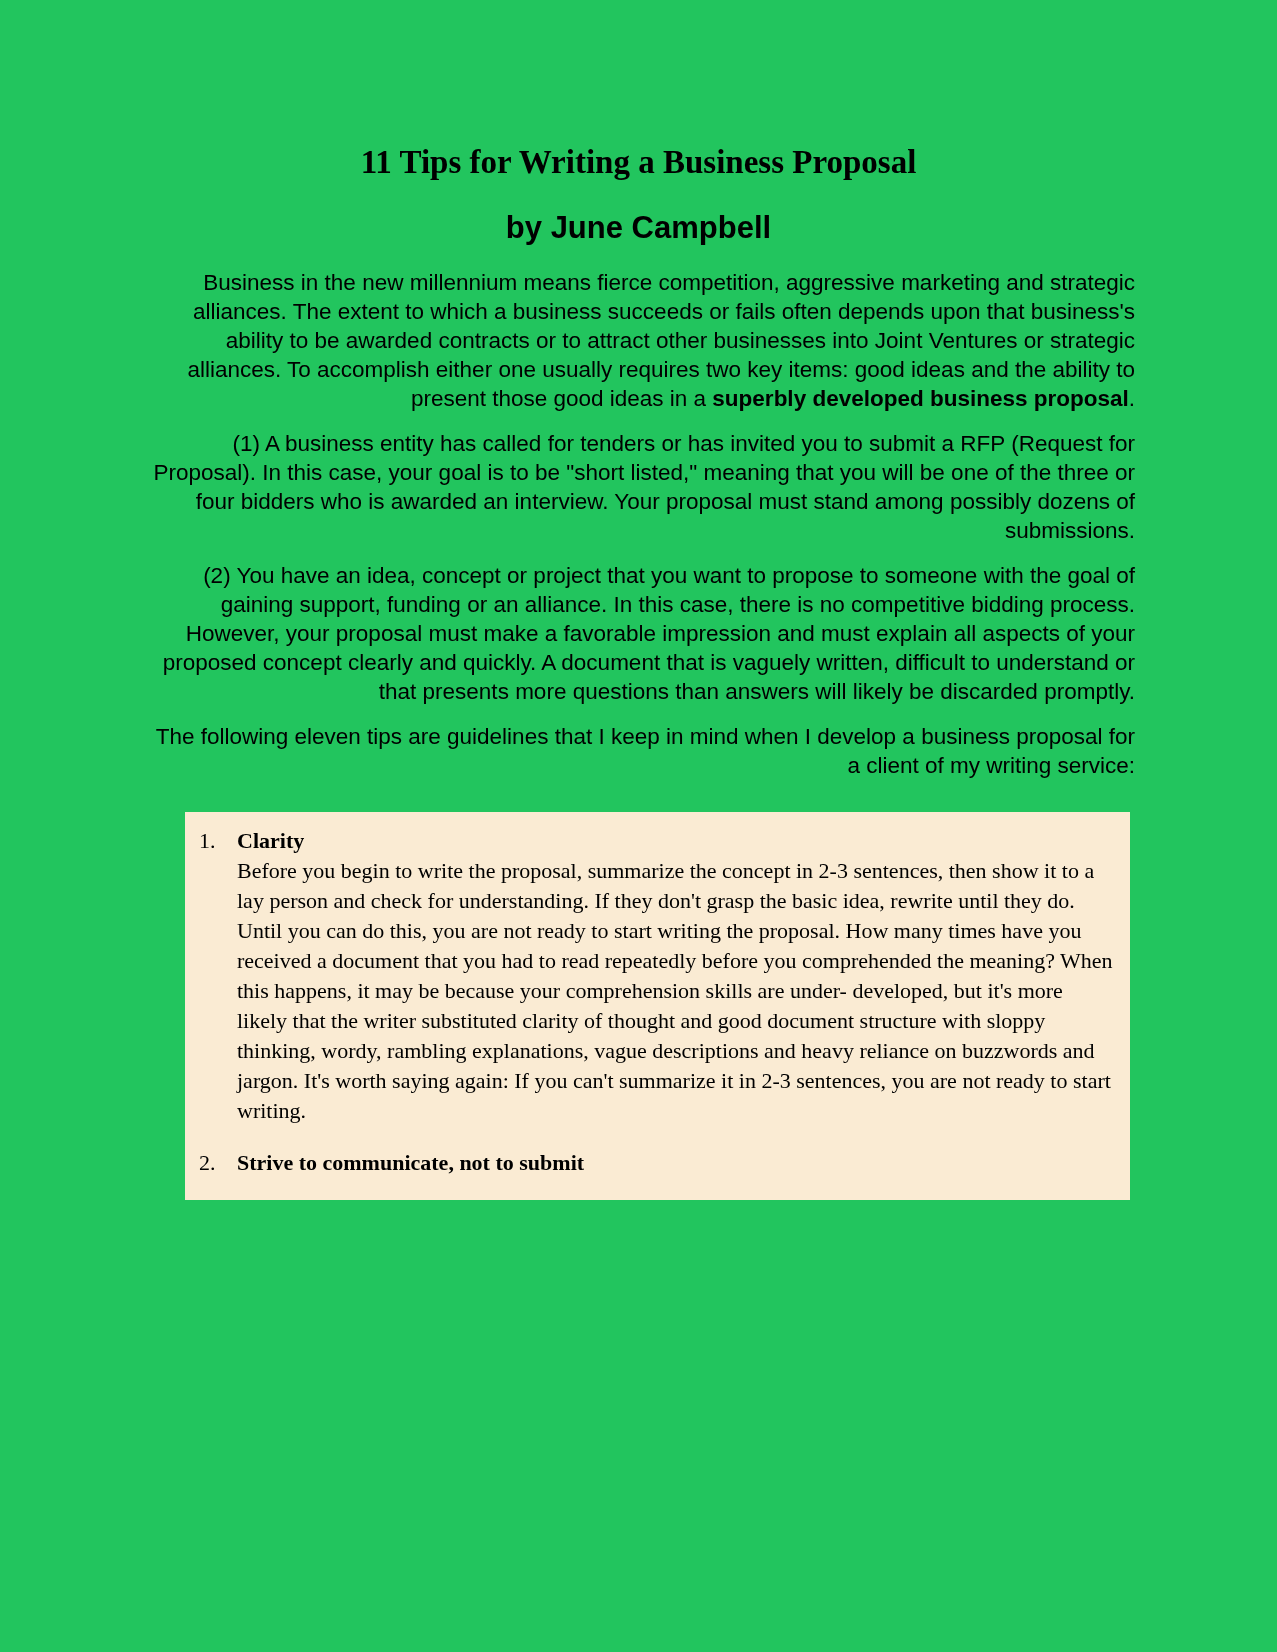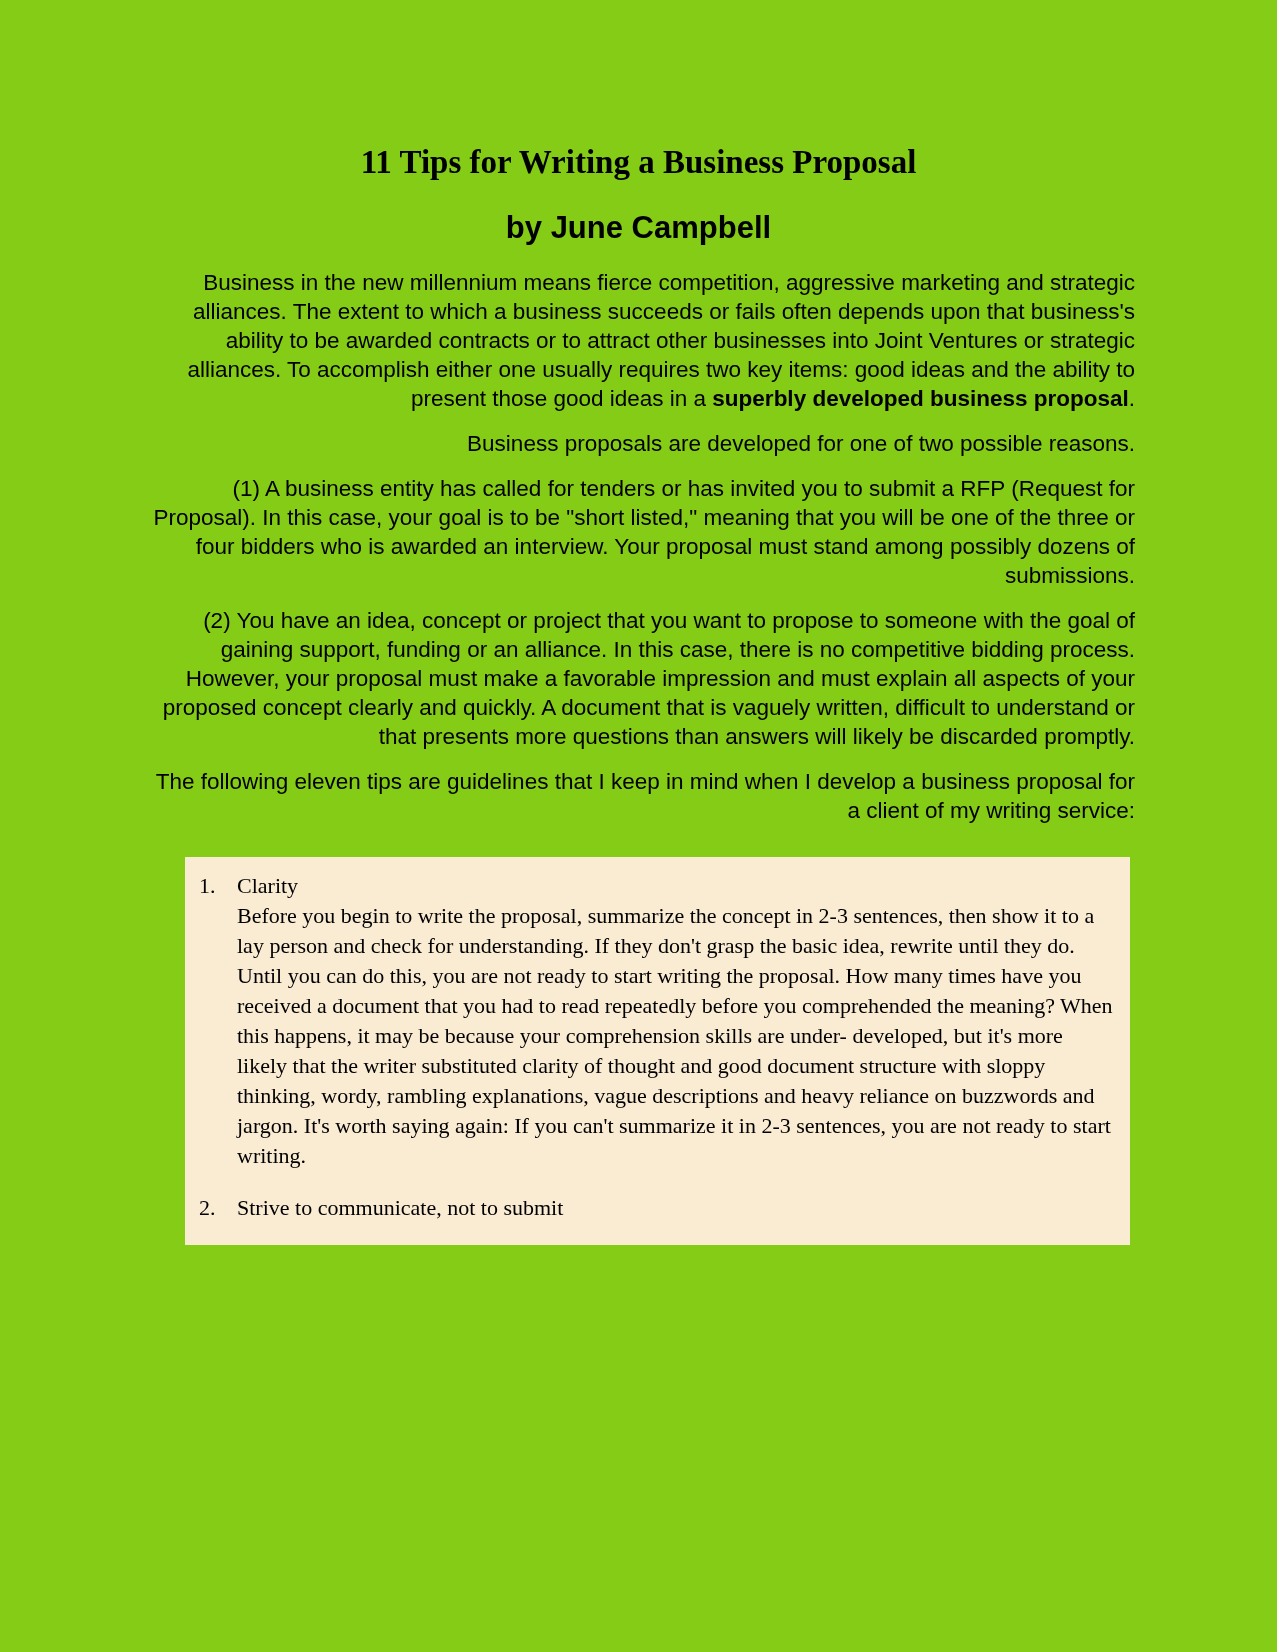--- a/index.html
+++ b/index.html
@@ -6,21 +6,21 @@
 
   html, body {
     background: #ffffff;
   }
 
   .page {
     position: relative;
     width: 1277px;
     height: 1652px;
     margin: 0 auto;
-    background: #84cc16;
+    background: #22c55e;
     overflow: hidden;
   }
 
   .doc-title {
     margin-top: 142px;
     text-align: center;
     font-family: "Liberation Serif", "DejaVu Serif", serif;
     font-weight: bold;
     font-size: 33px;
     line-height: 40px;
@@ -75,37 +75,36 @@
     flex: 0 0 40px;
     text-align: left;
     padding-left: 2px;
   }
 
   .tip-content {
     flex: 1 1 auto;
   }
 
   .tip-heading {
-    font-weight: normal;
+    font-weight: bold;
   }
 </style>
 </head>
 <body>
 
 <div class="page">
 
   <h1 class="doc-title">11 Tips for Writing a Business Proposal</h1>
 
   <div class="doc-byline">by June Campbell</div>
 
   <div class="doc-body">
 
     <p><span>Business in the new millennium means fierce competition, aggressive marketing and strategic alliances. The extent to which a business succeeds or fails often depends upon that business's ability to be awarded contracts or to attract other businesses into Joint Ventures or strategic alliances. To accomplish either one usually requires two key items: good ideas and the ability to present those good ideas in a </span><b>superbly developed business proposal</b><span>.</span></p>
 
-    <p>Business proposals are developed for one of two possible reasons.</p>
 
     <p>(1) A business entity has called for tenders or has invited you to submit a RFP (Request for Proposal). In this case, your goal is to be "short listed," meaning that you will be one of the three or four bidders who is awarded an interview. Your proposal must stand among possibly dozens of submissions.</p>
 
     <p>(2) You have an idea, concept or project that you want to propose to someone with the goal of gaining support, funding or an alliance. In this case, there is no competitive bidding process. However, your proposal must make a favorable impression and must explain all aspects of your proposed concept clearly and quickly. A document that is vaguely written, difficult to understand or that presents more questions than answers will likely be discarded promptly.</p>
 
     <p>The following eleven tips are guidelines that I keep in mind when I develop a business proposal for a client of my writing service:</p>
 
     <div class="tips-box" style="background-color: rgb(250, 235, 211);">
 
       <div class="tip-item">

